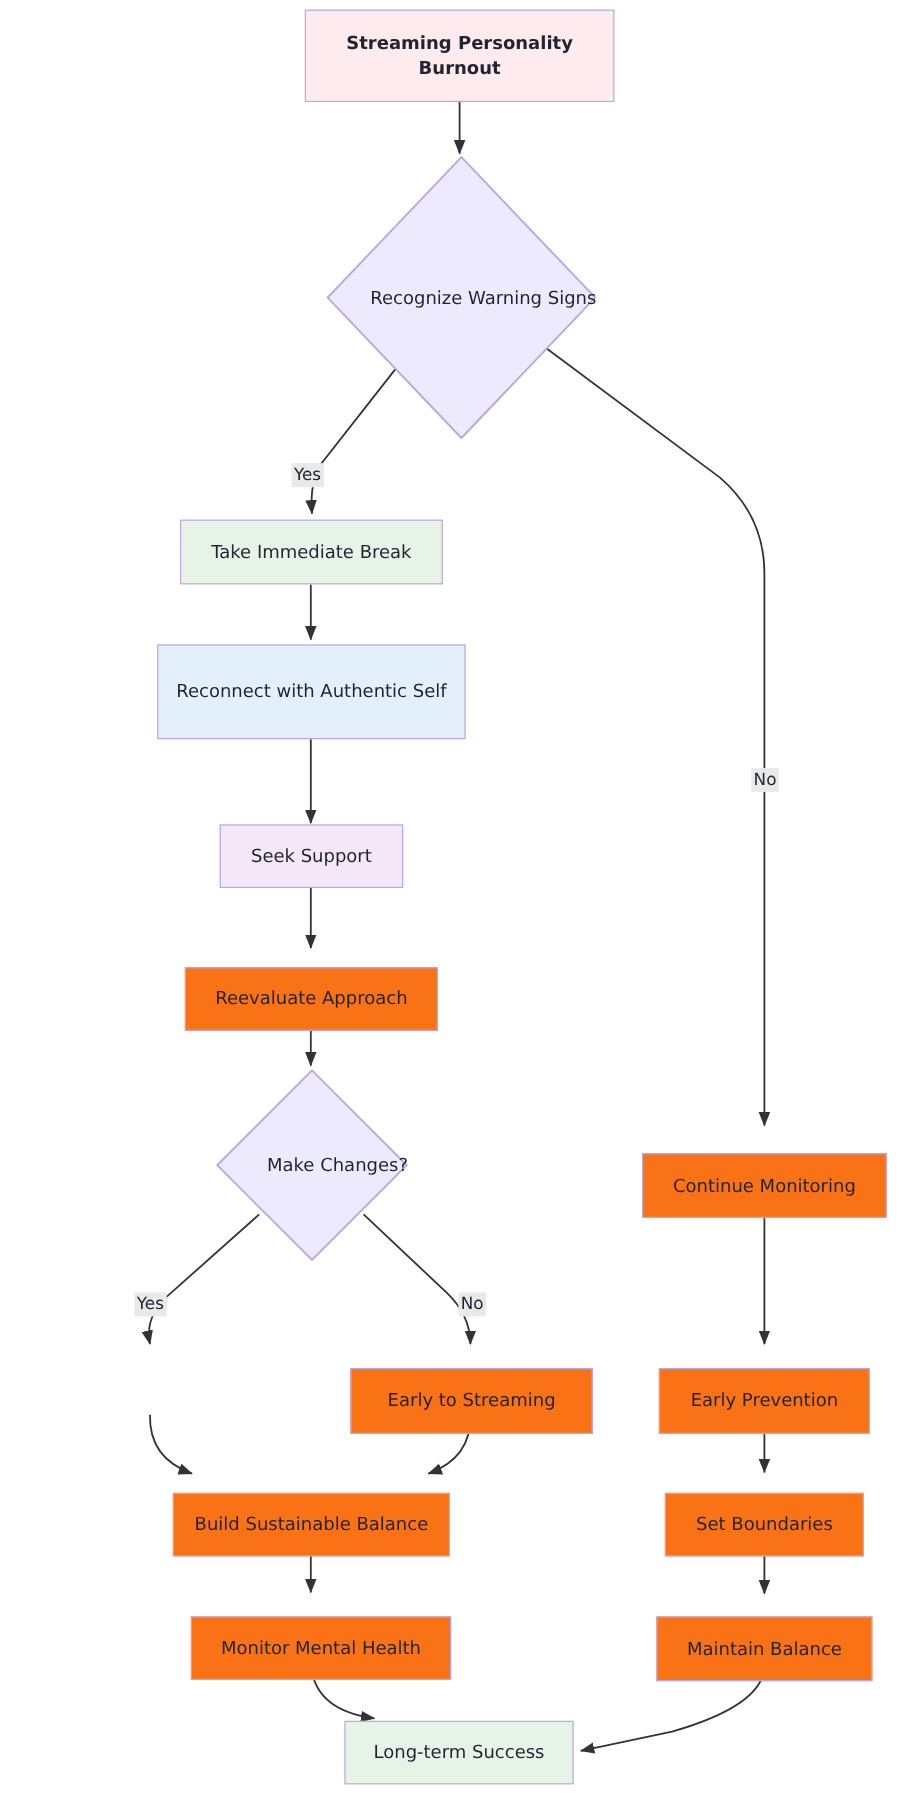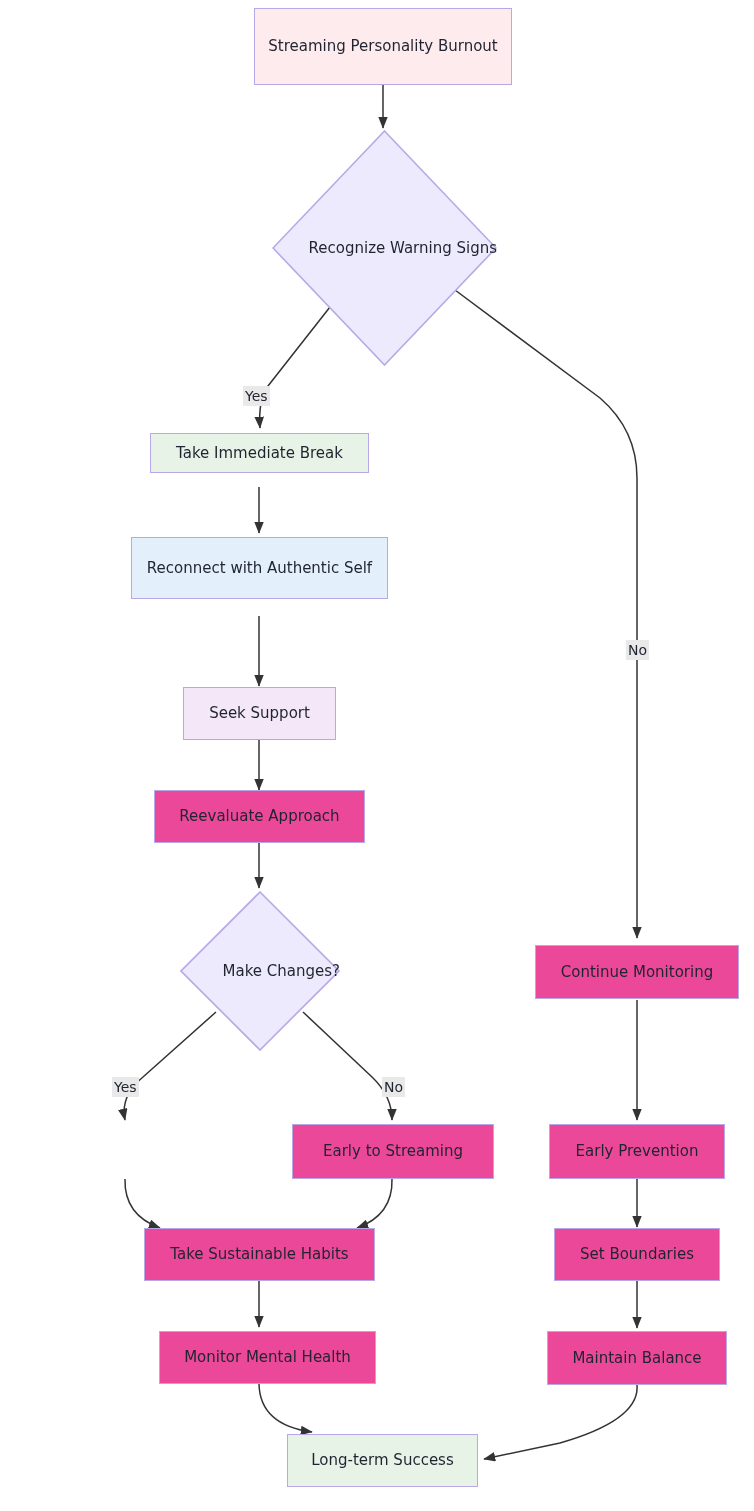--- a/index.html
+++ b/index.html
@@ -35,21 +35,21 @@
     text-align: center;
     color: #1f2430;
     font-size: 15px;
     line-height: 1.35;
     padding: 4px 8px;
   }
   .n-start   { background: #fdebee; }
   .n-green   { background: #e8f3e8; }
   .n-blue    { background: #e3f0fb; }
   .n-pink    { background: #f4e7f7; text-align: center; }
-  .n-lav     { background: #ec4899; }
+  .n-lav     { background: #f97316; margin-top: 16px; }
 
   .diamond-wrap {
     position: absolute;
   }
   .diamond-shape {
     position: absolute;
     left: 0; top: 0;
     width: 100%;
     height: 100%;
   }
@@ -118,46 +118,46 @@
       <path d="M637,1000 L637,1120"></path>
 
       <path d="M637,1179 L637,1227"></path>
 
       <path d="M637,1281 L637,1328"></path>
 
       <path d="M637,1385 Q640,1420 560,1443 L484,1459"></path>
     </g>
   </svg>
 
-  <div class="node n-start" style="left:254px; top:8px; width:258px; height:77px;">
+  <div class="node n-start" style="left:254px; top:8px; width:258px; height:77px;font-weight:bold;">
     <span>Streaming Personality Burnout</span>
   </div>
 
   <div class="diamond-wrap" style="left:272px; top:130px; width:225px; height:236px;">
     <svg class="diamond-shape" viewBox="0 0 225 236" preserveAspectRatio="none">
       <polygon points="112.5,1 224,118 112.5,235 1,118" fill="#eceafc" stroke="#b8a8e8" stroke-width="1.6"></polygon>
     </svg>
     <div class="diamond-label">
       <span>Recognize Warning Signs</span>
     </div>
   </div>
 
   <div class="edge-label" style="left:243px; top:386px;">
     <span>Yes</span>
   </div>
 
   <div class="edge-label" style="left:626px; top:640px;">
     <span>No</span>
   </div>
 
-  <div class="node n-green" style="left:150px; top:433px; width:219px; height:40px;">
+  <div class="node n-green" style="left:150px; top:433px; width:219px; height:54px;">
     <span>Take Immediate Break</span>
   </div>
 
-  <div class="node n-blue" style="left:131px; top:537px; width:257px; height:62px;">
+  <div class="node n-blue" style="left:131px; top:537px; width:257px; height:79px;">
     <span>Reconnect with Authentic Self</span>
   </div>
 
   <div class="node n-pink" style="left:183px; top:687px; width:153px; height:53px;">
     <span>Seek Support</span>
   </div>
 
   <div class="node n-lav" style="left:154px; top:790px; width:211px; height:53px;">
     <span>Reevaluate Approach</span>
   </div>
@@ -178,21 +178,21 @@
   <div class="edge-label" style="left:382px; top:1077px;">
     <span>No</span>
   </div>
 
 
   <div class="node n-lav" style="left:292px; top:1124px; width:202px; height:55px;">
     <span>Early to Streaming</span>
   </div>
 
   <div class="node n-lav" style="left:144px; top:1228px; width:231px; height:53px;">
-    <span>Take Sustainable Habits</span>
+    <span>Build Sustainable Balance</span>
   </div>
 
   <div class="node n-lav" style="left:159px; top:1331px; width:217px; height:53px;">
     <span>Monitor Mental Health</span>
   </div>
 
   <div class="node n-lav" style="left:535px; top:945px; width:204px; height:54px;">
     <span>Continue Monitoring</span>
   </div>
 

